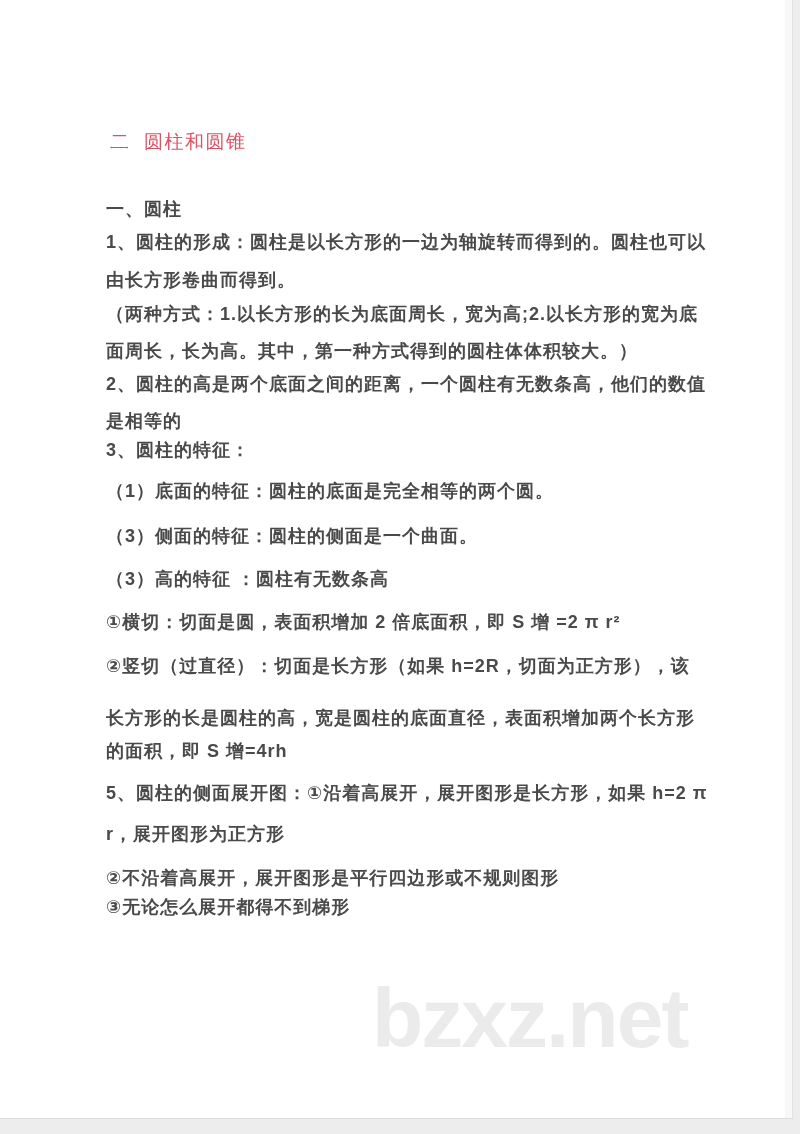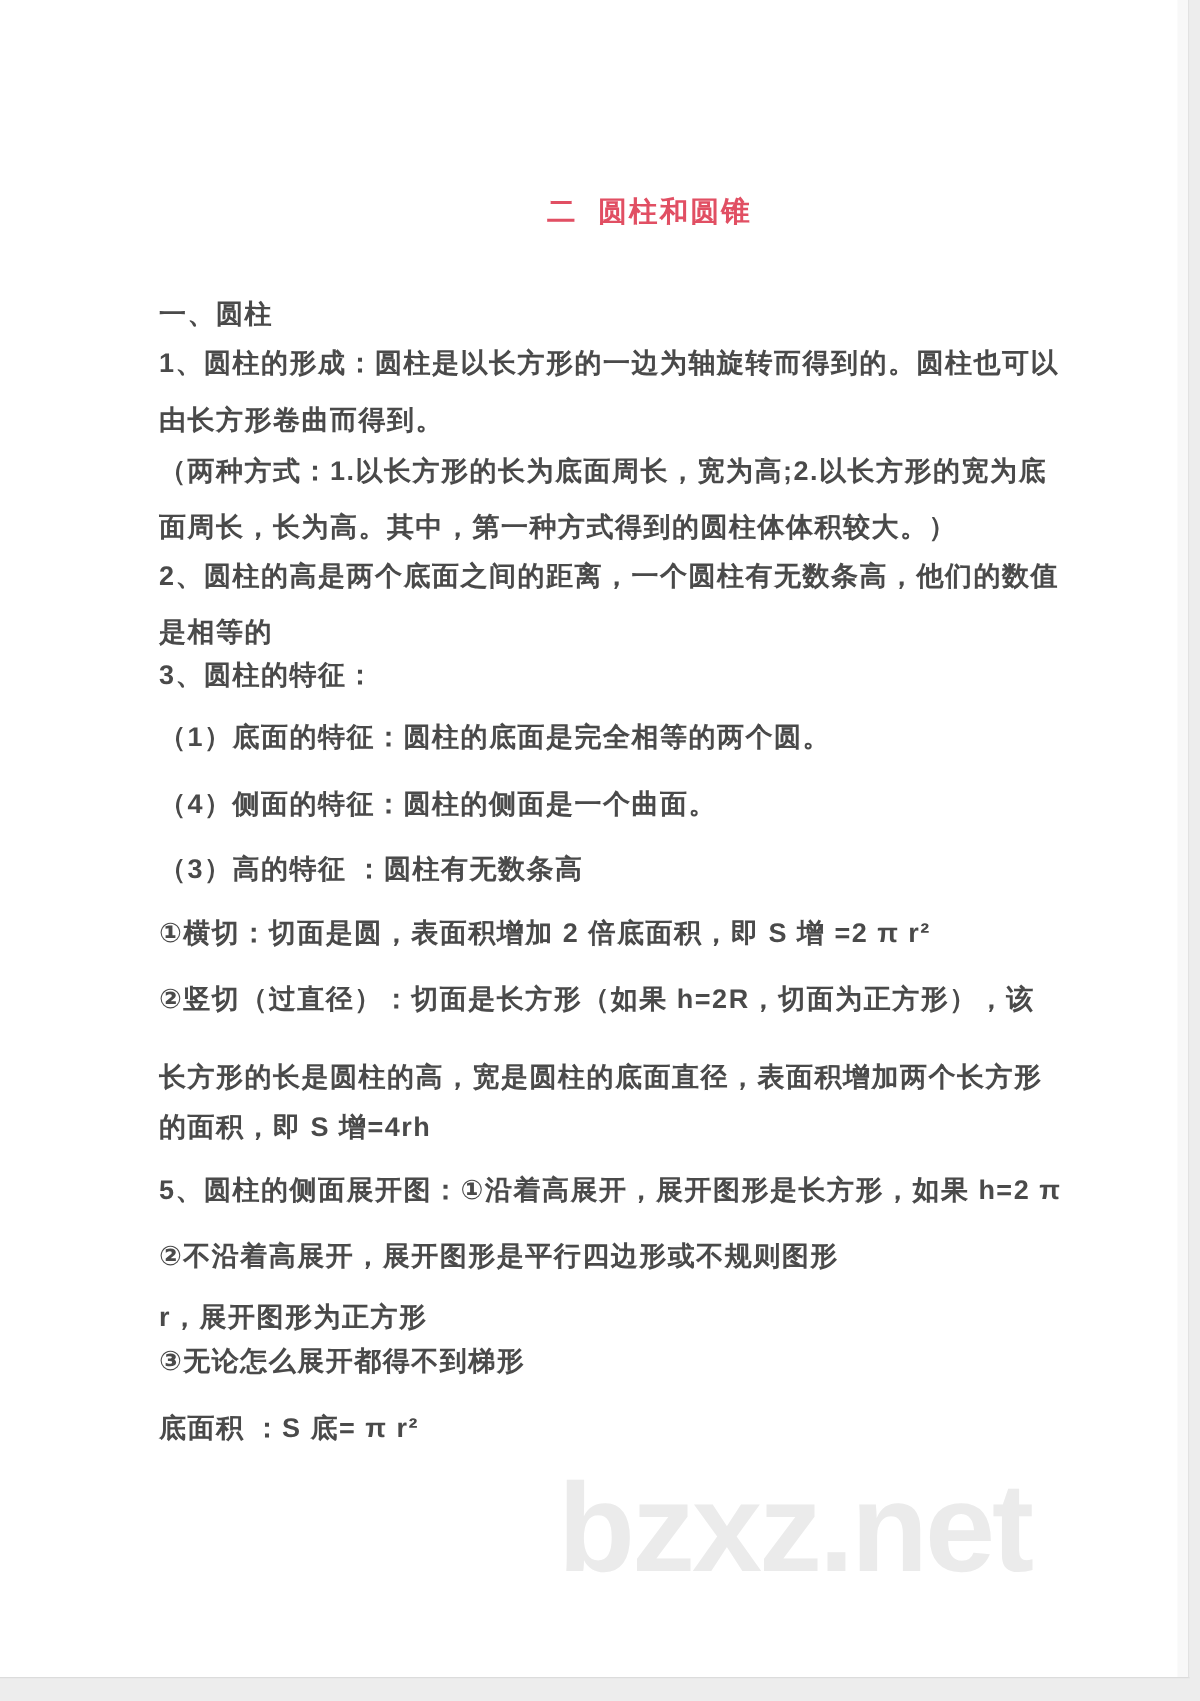--- a/index.html
+++ b/index.html
@@ -44,26 +44,25 @@
     letter-spacing: 1px;
   }
   .line {
     line-height: 22px;
     white-space: pre-wrap;
     min-height: 22px;
   }
   .title {
     color: #e14f63;
     font-size: 19px;
-    font-weight: 700;
+    font-weight: 400;
     line-height: 22px;
     letter-spacing: 1.5px;
     margin-left: 4px;
     white-space: pre-wrap;
-    text-align: center;
   }
   .watermark {
     position: absolute;
     left: 372px;
     top: 976px;
     font-size: 84px;
     font-weight: 700;
     line-height: 1;
     color: #ebebeb;
     letter-spacing: -2px;
@@ -79,27 +78,26 @@
     <div class="title">二  圆柱和圆锥</div>
     <div class="line" style="margin-top:45px">一、圆柱</div>
     <div class="line" style="margin-top:11px">1、圆柱的形成：圆柱是以长方形的一边为轴旋转而得到的。圆柱也可以</div>
     <div class="line" style="margin-top:16px">由长方形卷曲而得到。</div>
     <div class="line" style="margin-top:12px">（两种方式：1.以长方形的长为底面周长，宽为高;2.以长方形的宽为底</div>
     <div class="line" style="margin-top:15px">面周长，长为高。其中，第一种方式得到的圆柱体体积较大。）</div>
     <div class="line" style="margin-top:11px">2、圆柱的高是两个底面之间的距离，一个圆柱有无数条高，他们的数值</div>
     <div class="line" style="margin-top:15px">是相等的</div>
     <div class="line" style="margin-top:7px">3、圆柱的特征：</div>
     <div class="line" style="margin-top:19px">（1）底面的特征：圆柱的底面是完全相等的两个圆。</div>
-    <div class="line" style="margin-top:23px">（4）侧面的特征：圆柱的侧面是一个曲面。</div>
+    <div class="line" style="margin-top:23px">（3）侧面的特征：圆柱的侧面是一个曲面。</div>
     <div class="line" style="margin-top:21px">（3）高的特征 ：圆柱有无数条高</div>
     <div class="line" style="margin-top:21px">①横切：切面是圆，表面积增加 2 倍底面积，即 S 增 =2 π r²</div>
     <div class="line" style="margin-top:22px">②竖切（过直径）：切面是长方形（如果 h=2R，切面为正方形），该</div>
     <div class="line" style="margin-top:30px">长方形的长是圆柱的高，宽是圆柱的底面直径，表面积增加两个长方形</div>
     <div class="line" style="margin-top:11px">的面积，即 S 增=4rh</div>
     <div class="line" style="margin-top:20px">5、圆柱的侧面展开图：①沿着高展开，展开图形是长方形，如果 h=2 π</div>
+    <div class="line" style="margin-top:19px">r，展开图形为正方形</div>
     <div class="line" style="margin-top:22px">②不沿着高展开，展开图形是平行四边形或不规则图形</div>
-    <div class="line" style="margin-top:19px">r，展开图形为正方形</div>
     <div class="line" style="margin-top:7px">③无论怎么展开都得不到梯形</div>
-    <div class="line" style="margin-top:23px">底面积 ：S 底= π r²</div>
   </div>
   <div class="watermark">bzxz.net</div>
   <div class="right-strip"></div>
 </div>
 
 </body></html>

